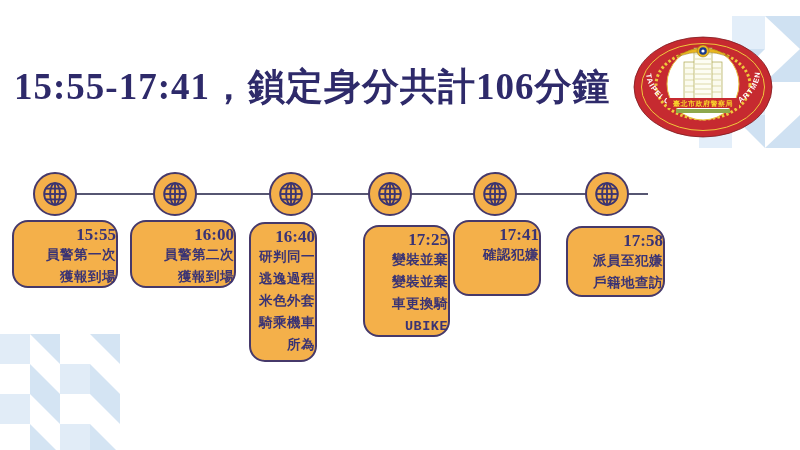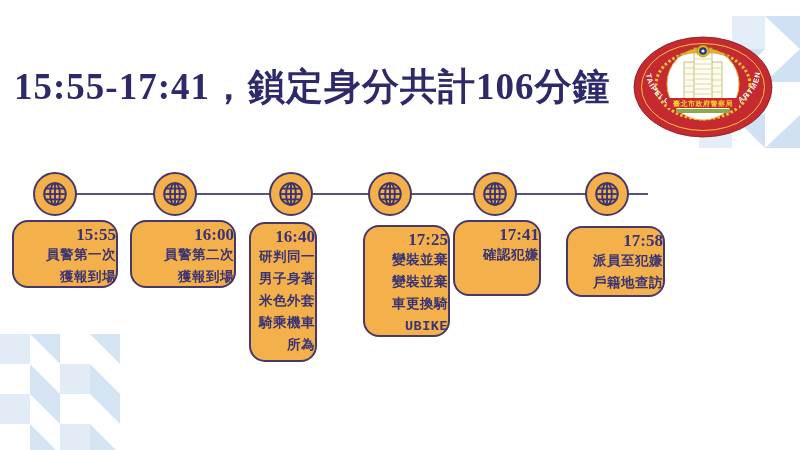--- a/index.html
+++ b/index.html
@@ -187,21 +187,21 @@
 
   <div class="ebox" style="left:130px;top:204px;width:106px;height:68px">
     <div class="etime">16:00</div>
     <div class="eline">員警第二次</div>
     <div class="eline">獲報到場</div>
   </div>
 
   <div class="ebox" style="left:249px;top:206px;width:68px;height:140px">
     <div class="etime">16:40</div>
     <div class="eline">研判同一</div>
-    <div class="eline">男子身著</div>
+    <div class="eline">逃逸過程</div>
     <div class="eline">米色外套</div>
     <div class="eline">騎乘機車</div>
     <div class="eline">所為</div>
   </div>
 
   <div class="ebox" style="left:363px;top:209px;width:87px;height:112px">
     <div class="etime">17:25</div>
     <div class="eline">變裝並棄</div>
     <div class="eline">變裝並棄</div>
     <div class="eline">車更換騎</div>

